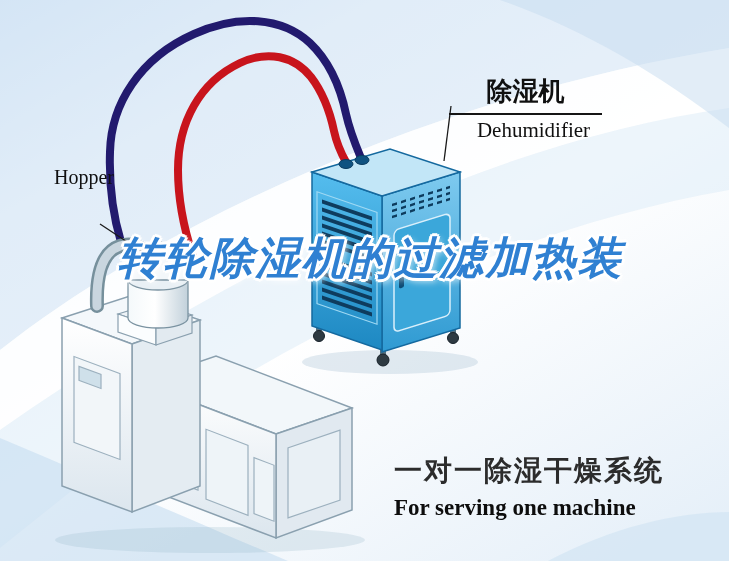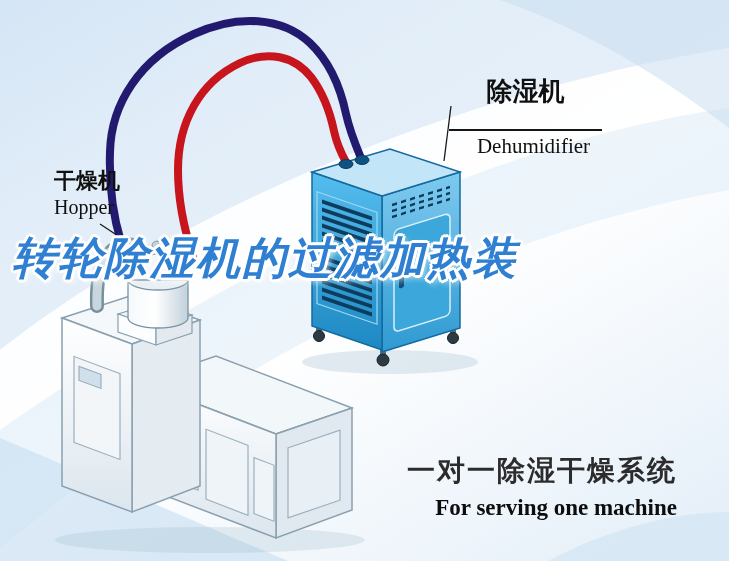--- a/index.html
+++ b/index.html
@@ -5,39 +5,39 @@
   * { margin:0; padding:0; box-sizing:border-box; }
   html,body { width:729px; height:561px; overflow:hidden;
     font-family:"Liberation Sans", sans-serif; }
   .stage { position:relative; width:729px; height:561px;
     background:linear-gradient(150deg,#d9e9f7 0%, #f2f8fd 22%, #ffffff 52%, #e3eef8 100%); }
   .scene { position:absolute; left:0; top:0; width:729px; height:561px; }
 
   .pipe-navy { stroke: var(--pipe-navy, #221a6e); }
   .pipe-red  { stroke: var(--pipe-red, #c8141c); }
 
-  .watermark { position:absolute; left:12px; right:0; top:232px; text-align:left;
+  .watermark { position:absolute; left:12px; right:0; top:232px; text-align:center;
     font-weight:bold; font-style:italic; font-size:44px; line-height:51px;
     letter-spacing:2px; color:var(--title-blue,#2f80d2);
     text-shadow:-2px -2px 0 #fff, 2px -2px 0 #fff, -2px 2px 0 #fff, 2px 2px 0 #fff,
                 -3px 0 0 #fff, 3px 0 0 #fff, 0 3px 0 #fff, 0 -3px 0 #fff,
                 3px 3px 7px rgba(255,255,255,.95); }
 
   .label-dehum { position:absolute; left:449px; top:74px; width:153px; text-align:center; }
   .label-dehum .cn { font-size:26px; font-weight:bold; color:var(--text-dark,#101010);
-    padding-bottom:20px; border-bottom:2px solid #151515; }
+    padding-bottom:4px; border-bottom:2px solid #151515; }
   .label-dehum .en { font-family:"Liberation Serif", serif; font-size:21px;
     color:var(--text-dark,#101010); margin-top:3px;padding-left:16px; }
 
   .label-hopper { position:absolute; left:54px; top:166px; }
   .label-hopper .cn { font-size:22px; font-weight:bold; color:var(--text-dark,#101010); }
   .label-hopper .en { font-family:"Liberation Serif", serif; font-size:20px;
     color:var(--text-dark,#101010); margin-top:0; }
 
-  .caption { position:absolute; right:52px; top:452px; width:296px; text-align:right; }
+  .caption { position:absolute; right:39px; top:452px; width:296px; text-align:left; }
   .caption .cap-cn { font-size:28px; font-weight:bold; letter-spacing:2px; color:#2c2c2c; }
   .caption .cap-en { font-family:"Liberation Serif", serif; font-size:23px;
     color:#0d0d0d; margin-top:5px;font-weight:bold; }
 </style>
 </head>
 <body>
 
 <div class="stage">
 
   <svg class="scene" viewBox="0 0 729 561">
@@ -156,21 +156,20 @@
       <line x1="451" y1="106" x2="444" y2="161" stroke-width="1.3"></line>
     </g>
   </svg>
 
   <div class="label-dehum">
     <div class="cn">除湿机</div>
     <div class="en">Dehumidifier</div>
   </div>
 
   <div class="label-hopper">
-    <div class="cn">干燥机</div>
     <div class="en">Hopper</div>
   </div>
 
   <div class="watermark">
     <div>转轮除湿机的过滤加热装</div>
   </div>
 
   <div class="caption">
     <div class="cap-cn">一对一除湿干燥系统</div>
     <div class="cap-en">For serving one machine</div>

